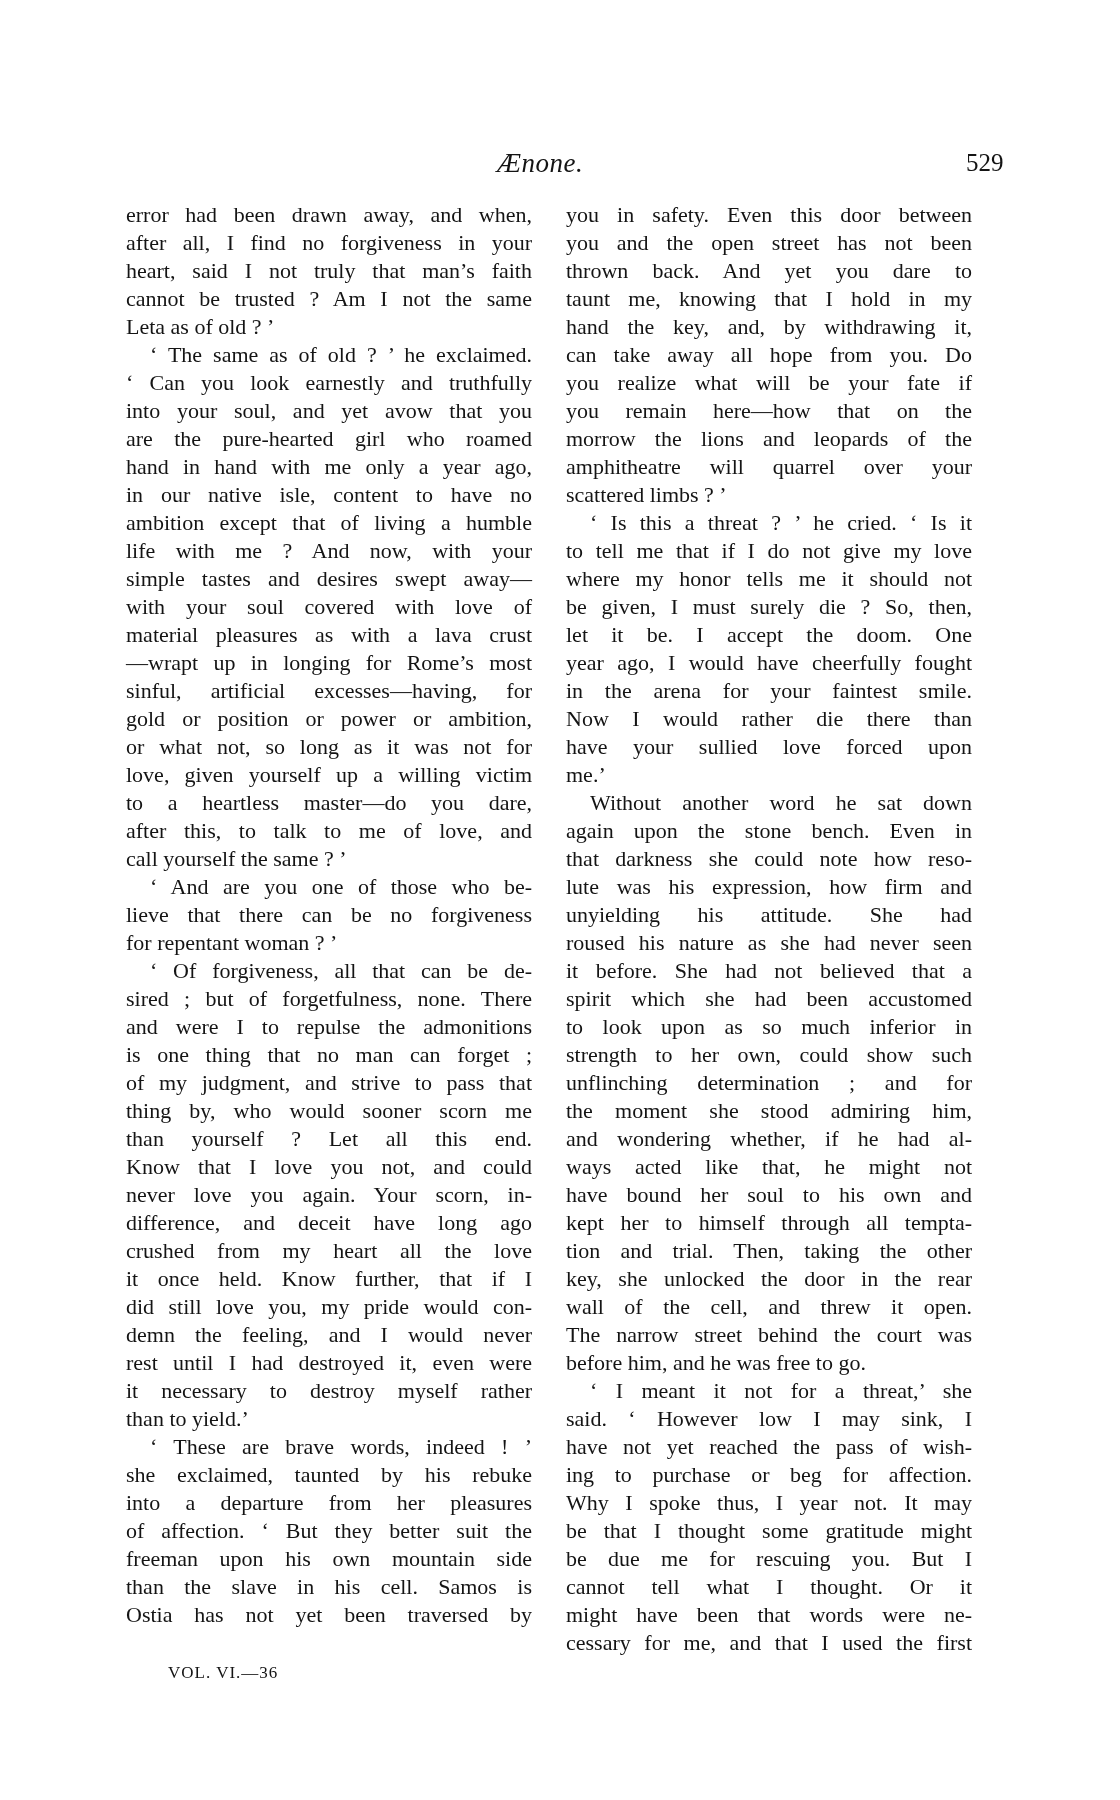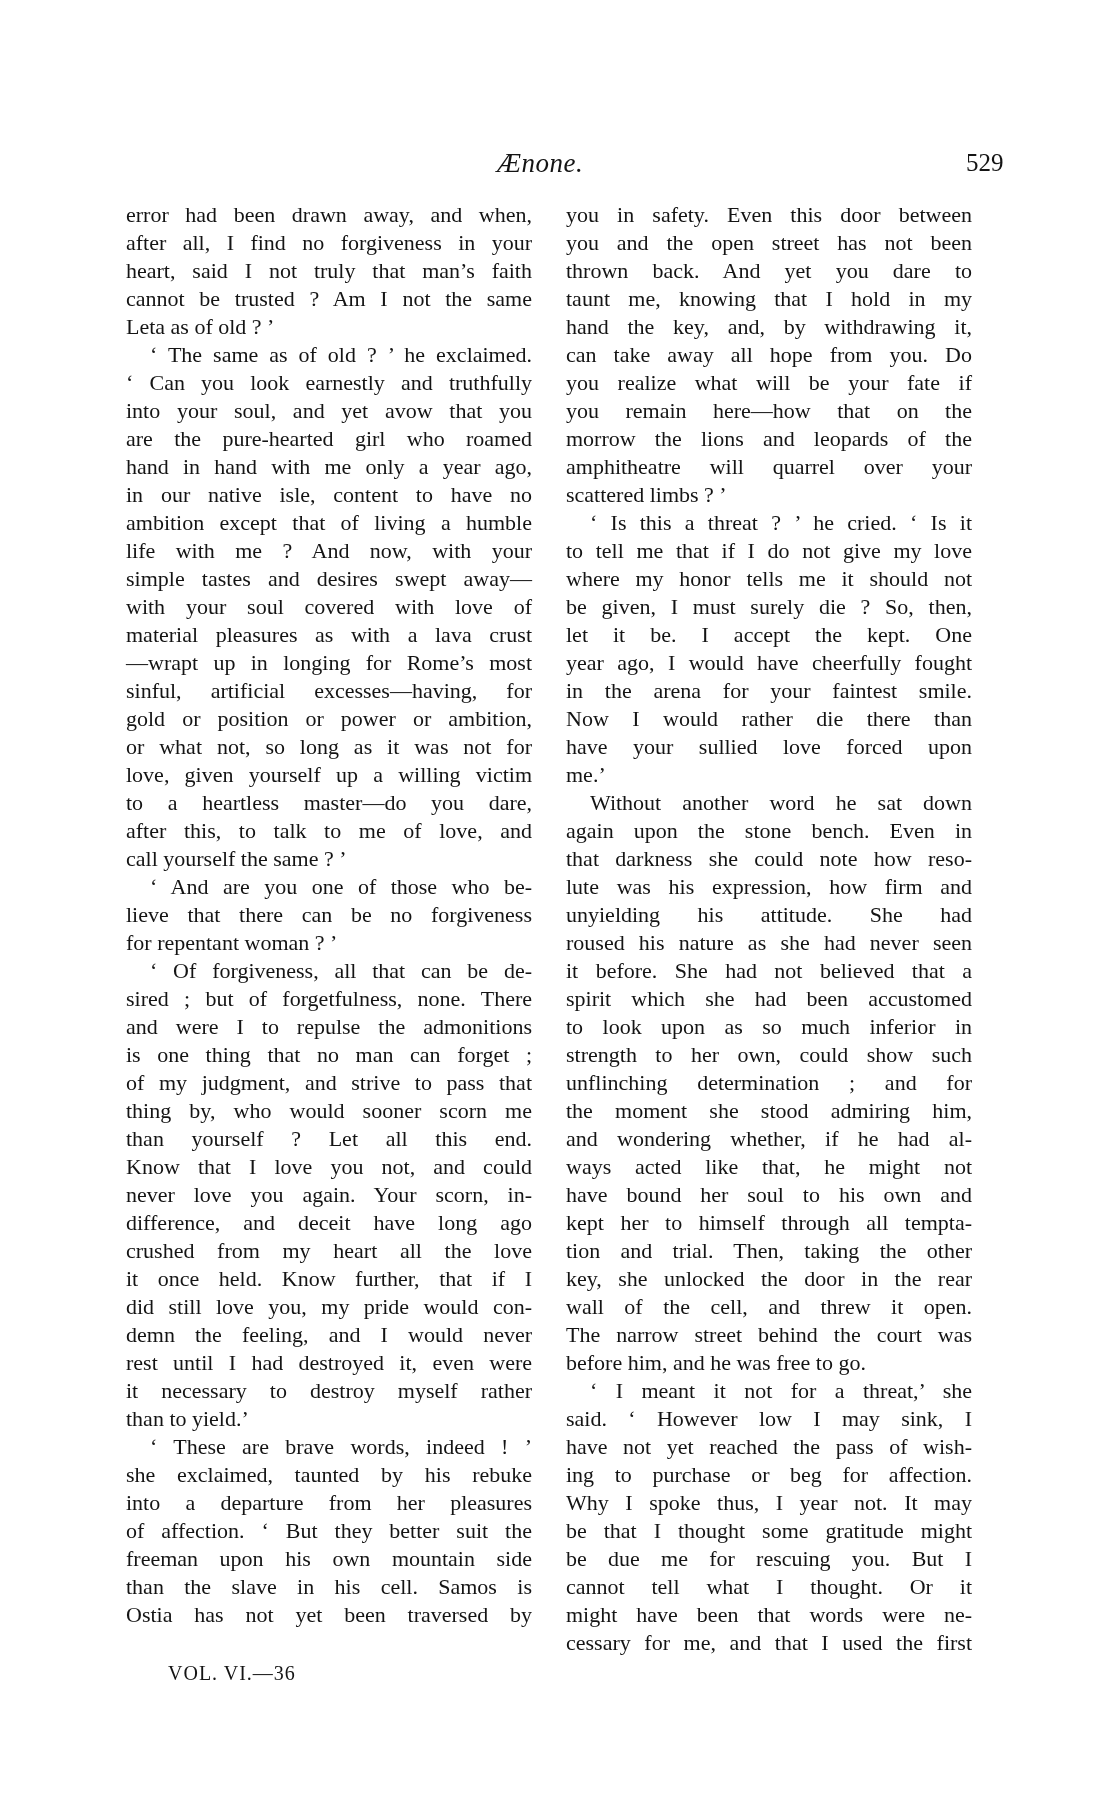--- a/index.html
+++ b/index.html
@@ -63,21 +63,21 @@
   .line.last {
     text-align-last: left;
   }
   .line.indent {
     padding-left: 24px;
   }
   .footer-signature {
     position: absolute;
     left: 168px;
     top: 1660px;
-    font-size: 20px;
+    font-size: 17px;
     line-height: 26px;
     letter-spacing: 1px;
     font-variant: small-caps;
   }
 </style>
 </head>
 <body>
 
 <div class="page">
 
@@ -148,21 +148,21 @@
       <span class="line">can take away all hope from you. Do</span>
       <span class="line">you realize what will be your fate if</span>
       <span class="line">you remain here—how that on the</span>
       <span class="line">morrow the lions and leopards of the</span>
       <span class="line">amphitheatre will quarrel over your</span>
       <span class="line last">scattered limbs ? ’</span>
       <span class="line indent">‘ Is this a threat ? ’ he cried. ‘ Is it</span>
       <span class="line">to tell me that if I do not give my love</span>
       <span class="line">where my honor tells me it should not</span>
       <span class="line">be given, I must surely die ? So, then,</span>
-      <span class="line">let it be. I accept the kept. One</span>
+      <span class="line">let it be. I accept the doom. One</span>
       <span class="line">year ago, I would have cheerfully fought</span>
       <span class="line">in the arena for your faintest smile.</span>
       <span class="line">Now I would rather die there than</span>
       <span class="line">have your sullied love forced upon</span>
       <span class="line last">me.’</span>
       <span class="line indent">Without another word he sat down</span>
       <span class="line">again upon the stone bench. Even in</span>
       <span class="line">that darkness she could note how reso-</span>
       <span class="line">lute was his expression, how firm and</span>
       <span class="line">unyielding his attitude. She had</span>

